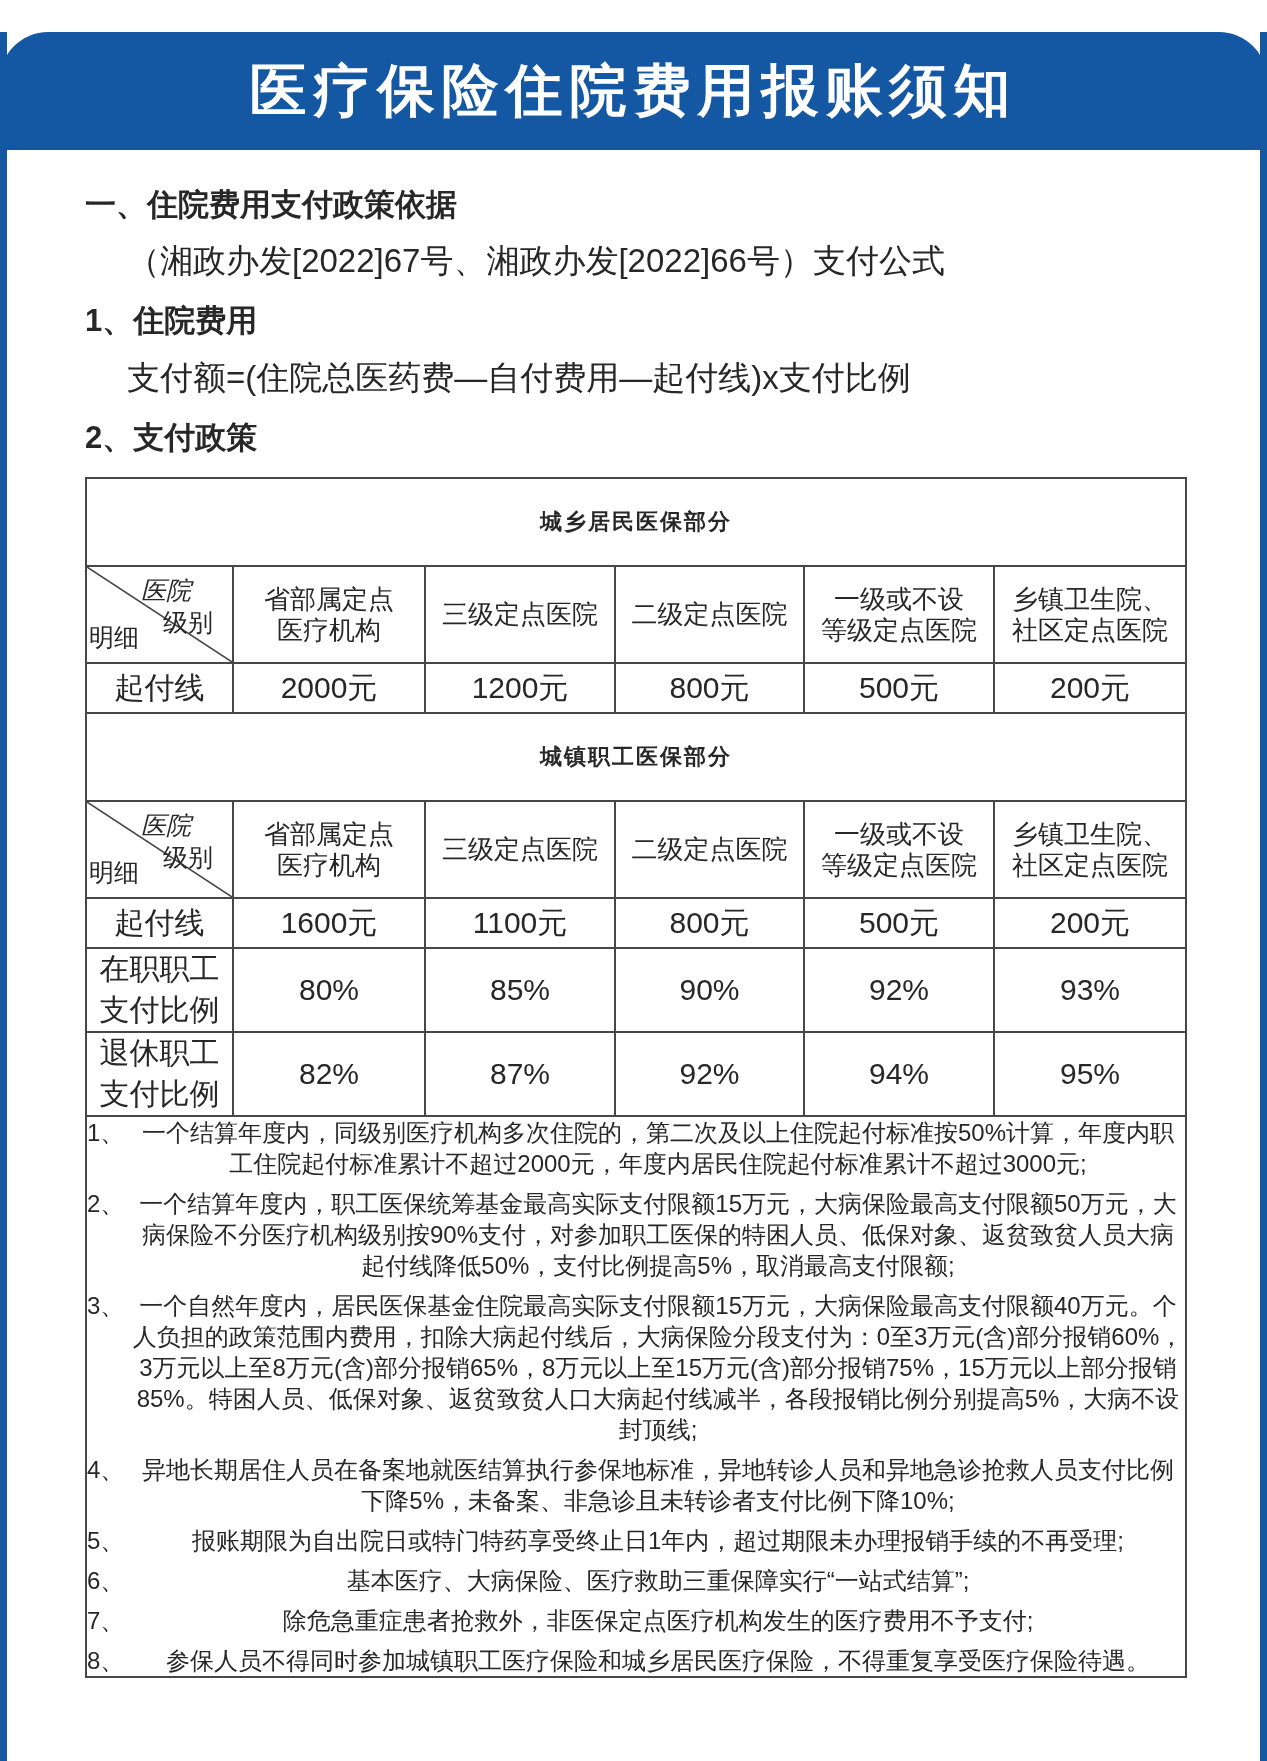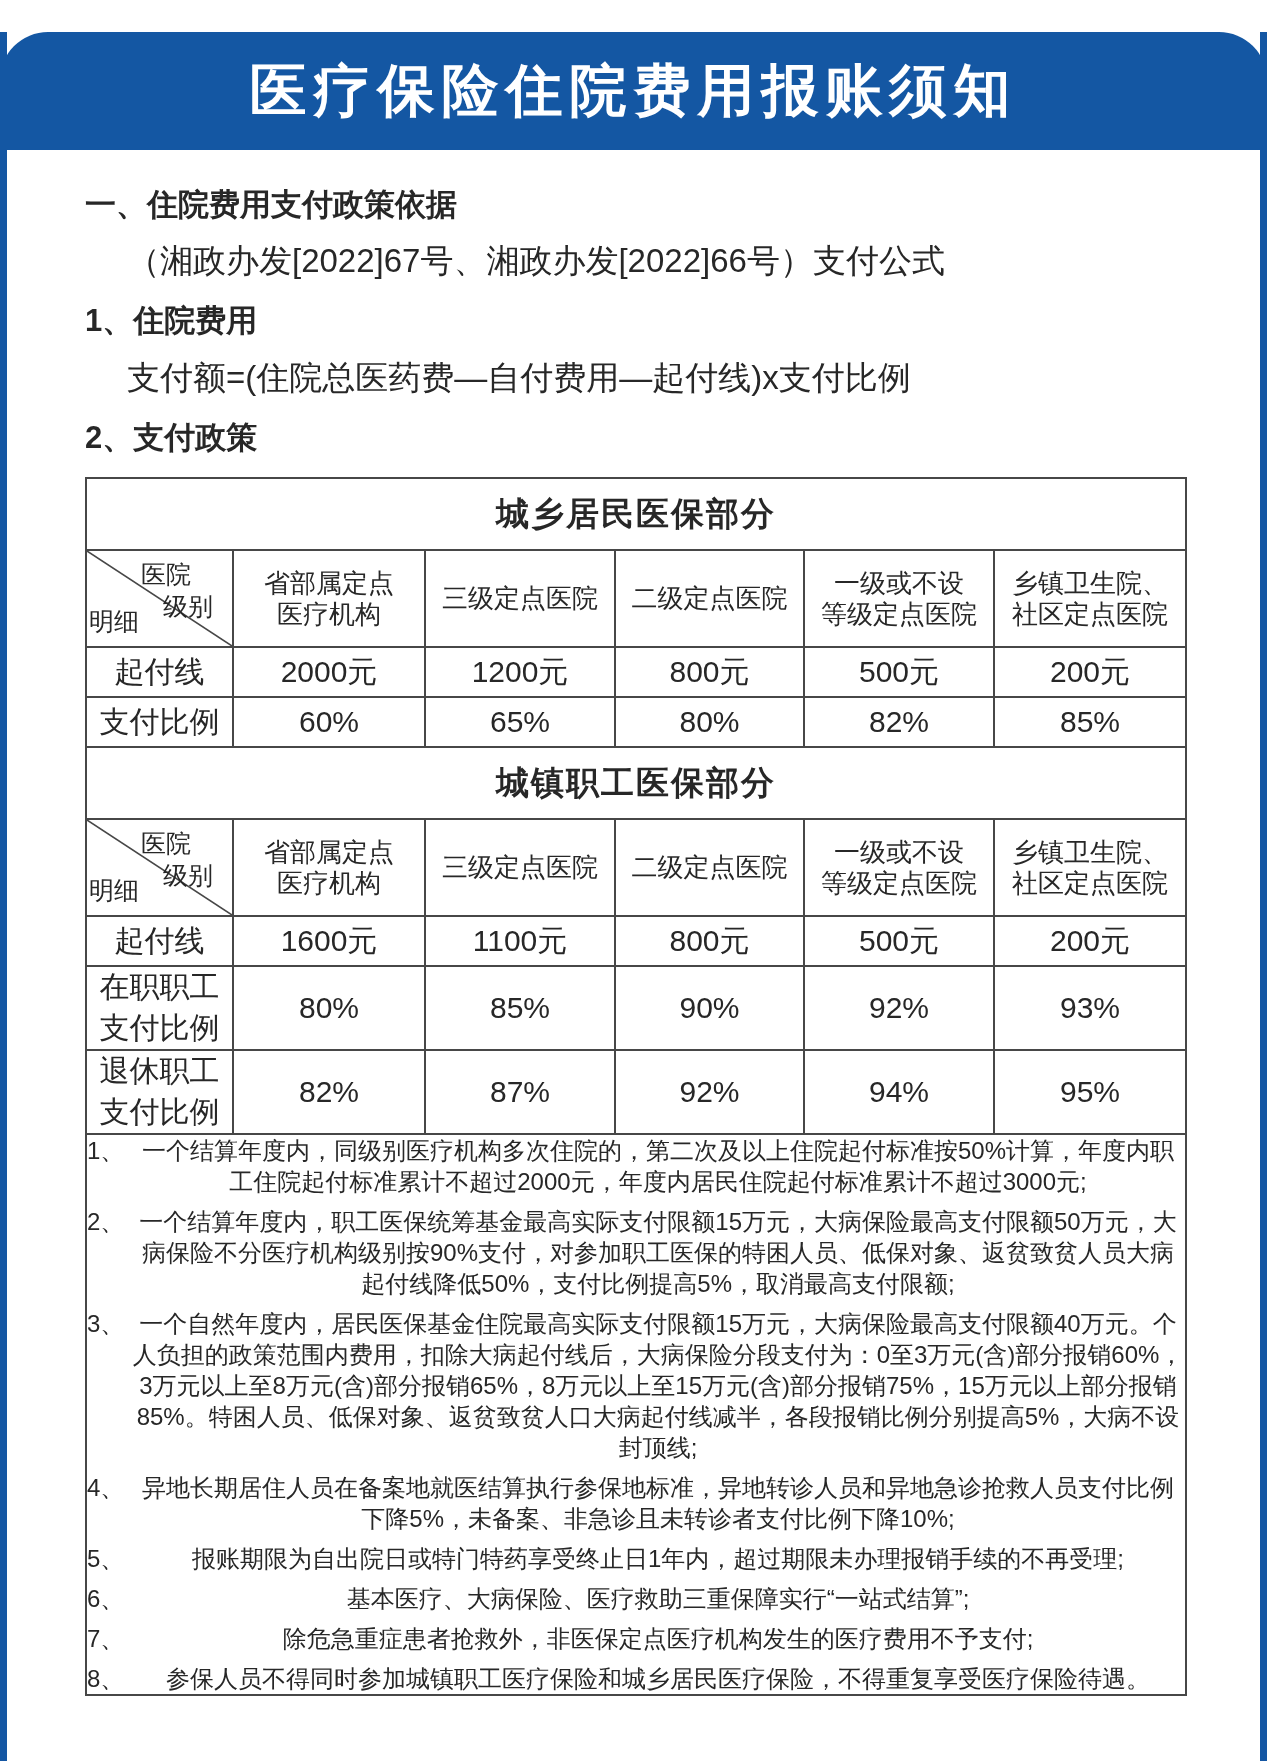--- a/index.html
+++ b/index.html
@@ -40,29 +40,29 @@
   .formula{font-size:33px;margin-top:14px;padding-left:42px;}
 
   table.policy{
     width:1100px;border-collapse:collapse;margin-top:18px;
     table-layout:fixed;
   }
   table.policy td{
     border:2px solid var(--line);text-align:center;vertical-align:middle;
     padding:0;
   }
-  td.banner{height:72px;font-size:33px;font-weight:bold;letter-spacing:2px;}
+  td.banner{height:88px;font-size:22px;font-weight:bold;letter-spacing:2px;}
   tr.headrow td{height:97px;font-size:26px;line-height:31px;}
   .th-col{white-space:pre-line;}
   tr.datarow td{height:50px;font-size:30px;}
   td.lbl{font-size:26px;}
   td.lbl-sm{font-size:20px;border-radius:11px;}
   td.corner{position:relative;padding:0;}
   td.corner svg{position:absolute;inset:0;width:100%;height:100%;}
-  .corner-top{position:absolute;top:8px;left:54px;font-size:25px;}
+  .corner-top{position:absolute;top:8px;left:54px;font-size:25px;font-style:italic;}
   .corner-mid{position:absolute;top:40px;left:76px;font-size:25px;}
   .corner-bot{position:absolute;bottom:9px;left:2px;font-size:25px;}
 
   td.notes-cell{text-align:left;padding:16px 16px 20px 14px;}
   .note{display:flex;margin-top:9px;font-size:24px;line-height:31px;}
   .note:first-child{margin-top:0;}
   .note-num{flex:0 0 44px;text-align:left;}
   .note-text{flex:1;}
 
   .h2{font-size:31px;font-weight:bold;margin-top:52px;}
@@ -116,28 +116,20 @@
 社区定点医院</td>
         </tr>
         <tr class="datarow">
           <td class="lbl">起付线</td>
           <td>2000元</td>
           <td>1200元</td>
           <td>800元</td>
           <td>500元</td>
           <td>200元</td>
         </tr>
-        <tr class="datarow">
-          <td class="lbl">支付比例</td>
-          <td>60%</td>
-          <td>65%</td>
-          <td>80%</td>
-          <td>82%</td>
-          <td>85%</td>
-        </tr>
 
         <tr>
           <td class="banner" colspan="6">城镇职工医保部分</td>
         </tr>
         <tr class="headrow">
           <td class="corner">
             <svg viewBox="0 0 147 97" preserveAspectRatio="none">
                 <line x1="0" y1="0" x2="147" y2="97" stroke="#474747" stroke-width="1.6"></line>
               </svg>
             <span class="corner-top">医院</span>

